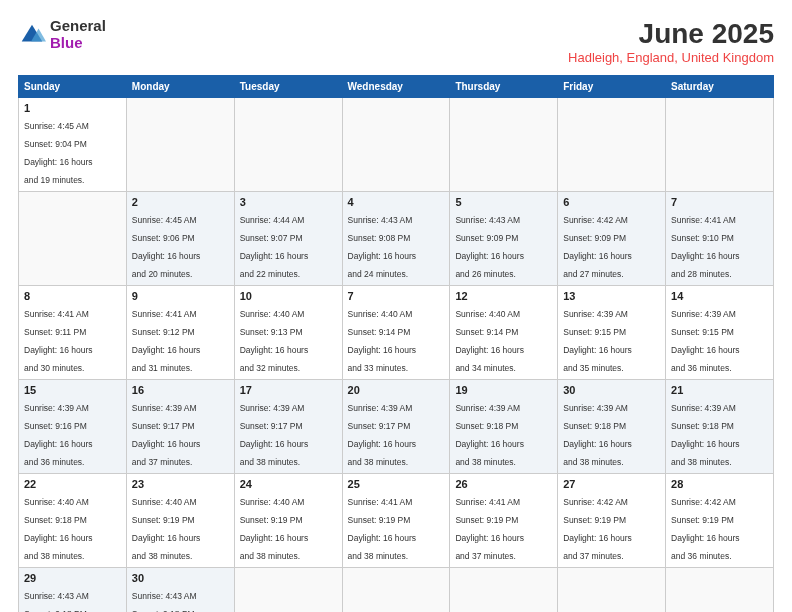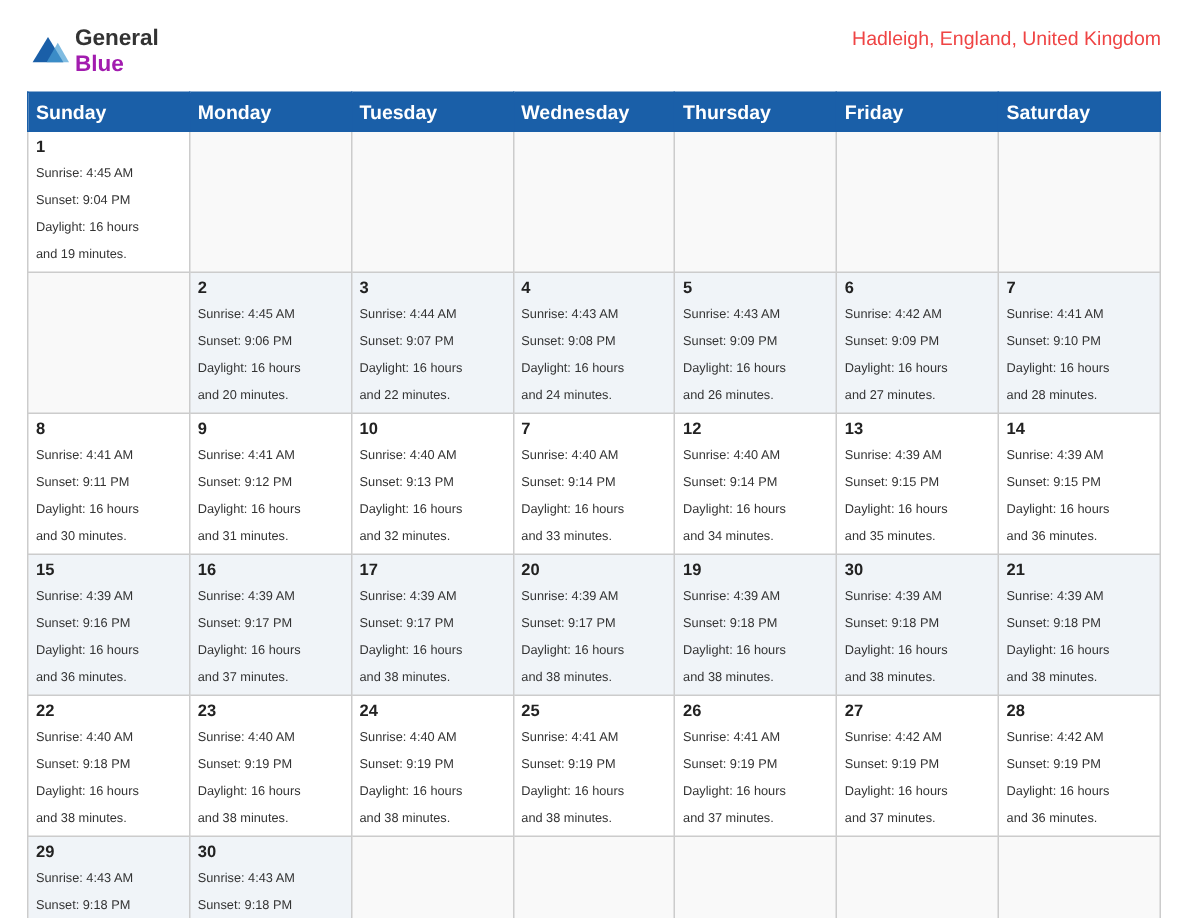--- a/index.html
+++ b/index.html
@@ -60,21 +60,21 @@
       color: #ef4444;
     }
     .calendar {
       width: 100%;
       border-collapse: collapse;
       border: 1px solid #ccc;
     }
     .calendar th {
       background: #1a5fa8;
       color: #fff;
-      font-size: 13px;
+      font-size: 10px;
       font-weight: bold;
       padding: 5px 5px;
       border: 1px solid #1a5fa8;
       text-align: left;
     }
     .calendar td {
       border: 1px solid #ccc;
       vertical-align: top;
       padding: 4px 5px;
       width: calc(100% / 7);
@@ -111,20 +111,21 @@
       <svg class="logo-icon" viewBox="0 0 30 30">
         <polygon points="15,4 26,22 4,22" fill="#1a5fa8"></polygon>
         <polygon points="22,8 30,22 14,22" fill="#4a9fd4" opacity="0.7"></polygon>
       </svg>
       <div class="logo-text">
         <span class="logo-general">General</span>
         <span class="logo-blue">Blue</span>
       </div>
     </div>
     <div class="title-block">
+      <div class="main-title">June 2025</div>
       <div class="sub-title">Hadleigh, England, United Kingdom</div>
     </div>
   </div>
 
   <table class="calendar">
     <thead>
       <tr>
         <th>Sunday</th>
         <th>Monday</th>
         <th>Tuesday</th>

